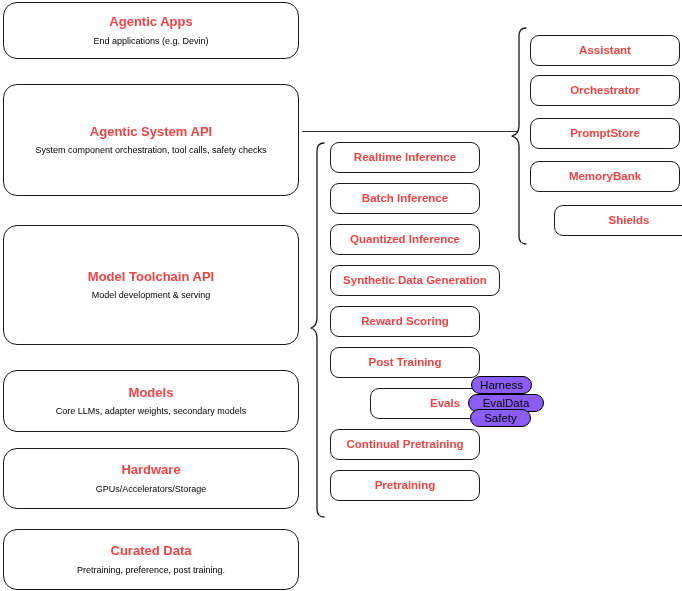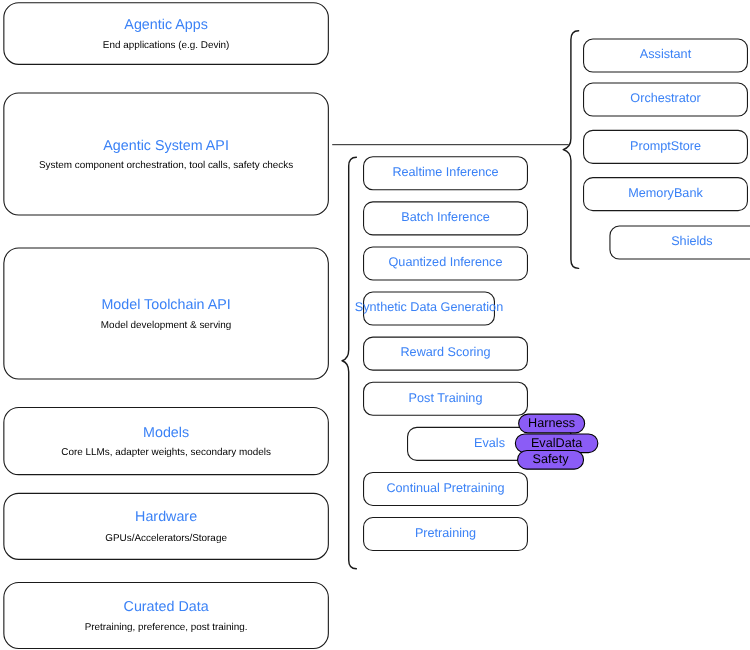--- a/index.html
+++ b/index.html
@@ -28,22 +28,23 @@
     background: #ffffff;
     display: flex;
     flex-direction: column;
     align-items: center;
     justify-content: center;
     text-align: center;
     line-height: 1.25;
   }
   .box .title {
     font-size: 13px;
-    color: #3b82f6;
+    color: #ef4444;
     white-space: nowrap;
+    font-weight: bold;
   }
   .box .subtitle {
     font-size: 9px;
     color: #000;
     margin-top: 5px;
     white-space: nowrap;
   }
 
   
   .layer-box { border-radius: 14px; }
@@ -134,21 +135,21 @@
 
   <div class="box cap-box" style="left:330px; top:142px; width:150px; height:31px;">
     <div class="title">Realtime Inference</div>
   </div>
   <div class="box cap-box" style="left:330px; top:183px; width:150px; height:31px;">
     <div class="title">Batch Inference</div>
   </div>
   <div class="box cap-box" style="left:330px; top:224px; width:150px; height:31px;">
     <div class="title">Quantized Inference</div>
   </div>
-  <div class="box cap-box" style="left:330px; top:265px; width:120px; height:31px;">
+  <div class="box cap-box" style="left:330px; top:265px; width:170px; height:31px;">
     <div class="title">Synthetic Data Generation</div>
   </div>
   <div class="box cap-box" style="left:330px; top:306px; width:150px; height:31px;">
     <div class="title">Reward Scoring</div>
   </div>
   <div class="box cap-box" style="left:330px; top:347px; width:150px; height:31px;">
     <div class="title">Post Training</div>
   </div>
   <div class="box cap-box" style="left:330px; top:388px; width:150px; height:31px;margin-left:40px;">
     <div class="title">Evals</div>

